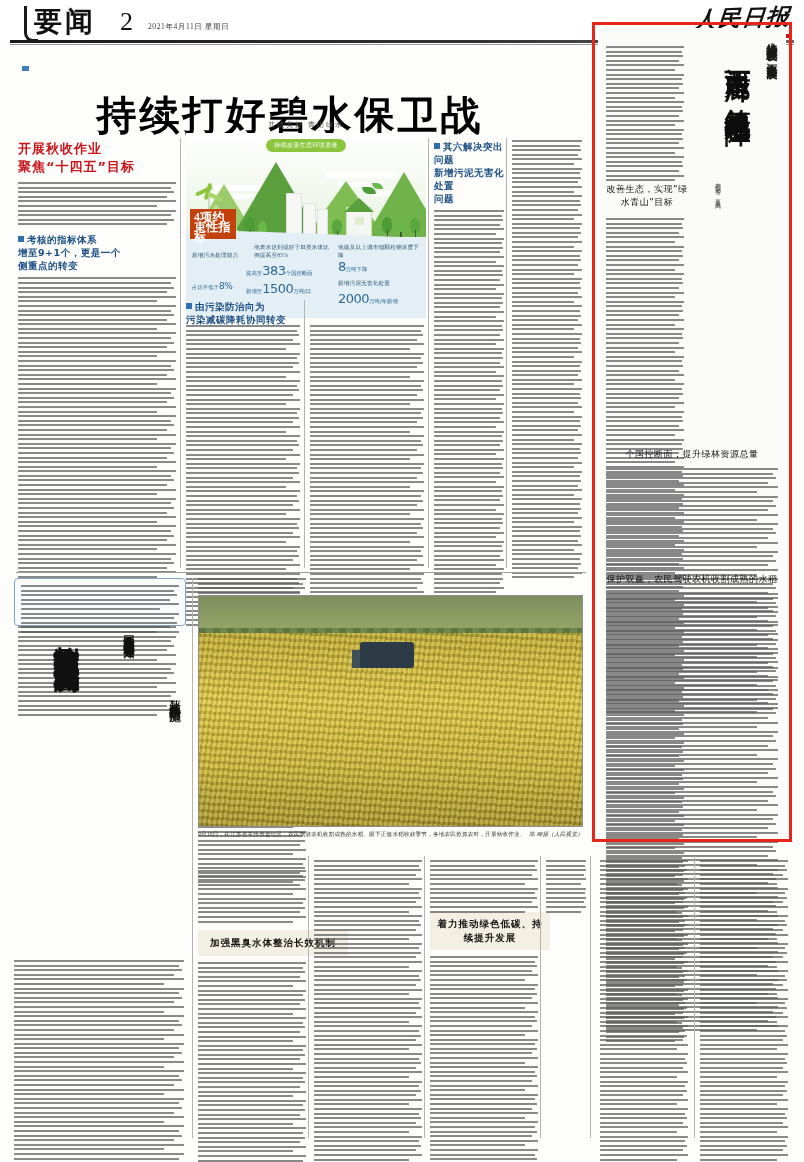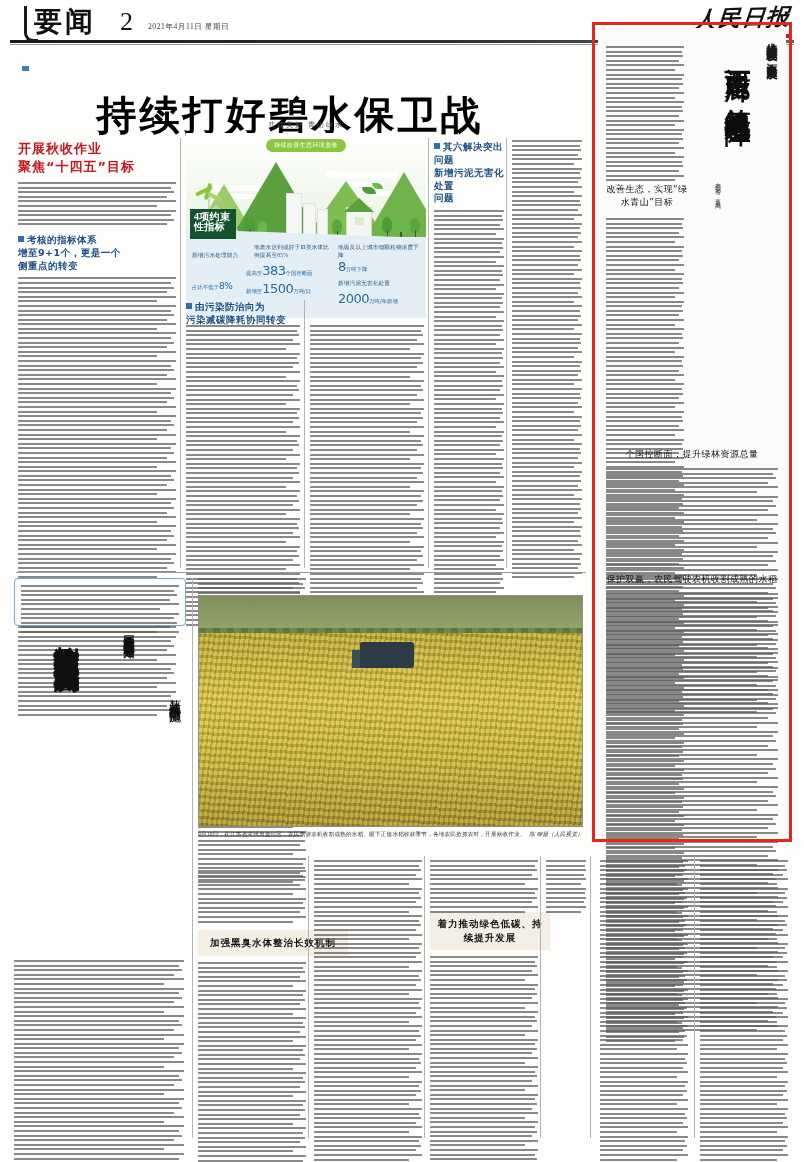--- a/index.html
+++ b/index.html
@@ -258,23 +258,23 @@
     letter-spacing: -.5px;
   }
   .stat-unit {
     font-size: 5.4px;
     letter-spacing: 0;
   }
   .badge4 {
     position: absolute;
     left: 4px; top: 76px;
     width: 46px; height: 30px;
-    background: #14532d;
+    background: #c2410c;
     color: #fff;
-    font-size: 10px;
+    font-size: 12px;
     font-weight: bold;
     padding: 3px 4px;
     line-height: 10px;
     letter-spacing: .3px;
     filter: blur(.25px);
   }
   .greenpill {
     position: absolute;
     background: #8cc63f;
     color: #fff;
@@ -796,21 +796,21 @@
   <div class="subhead-blue" style="position:absolute;left:186px;top:300px;width:112px;">
     <span class="blue-marker"></span><span>由污染防治向为</span>
   </div>
   <div class="subhead-blue" style="position:absolute;left:186px;top:313px;width:112px;">污染减碳降耗协同转变</div>
 
   <div style="position:absolute;left:434px;top:140px;width:70px;">
     <div class="subhead-blue">
       <span class="blue-marker"></span><span>其六解决突出问题</span>
     </div>
     <div class="subhead-blue">新增污泥无害化处置</div>
-    <div class="subhead-blue" style="margin-bottom:5px;font-family:Liberation Mono, monospace;">问题</div>
+    <div class="subhead-blue" style="margin-bottom:5px;">问题</div>
     <div class="fakecol">
       <div class="fakeline"></div>
         <div class="fakeline"></div>
         <div class="fakeline"></div>
       <div class="fakeline"></div>
         <div class="fakeline"></div>
         <div class="fakeline"></div>
       <div class="fakeline"></div>
         <div class="fakeline"></div>
         <div class="fakeline"></div>

